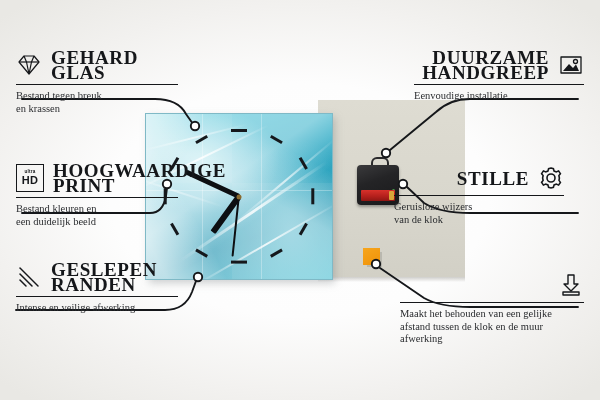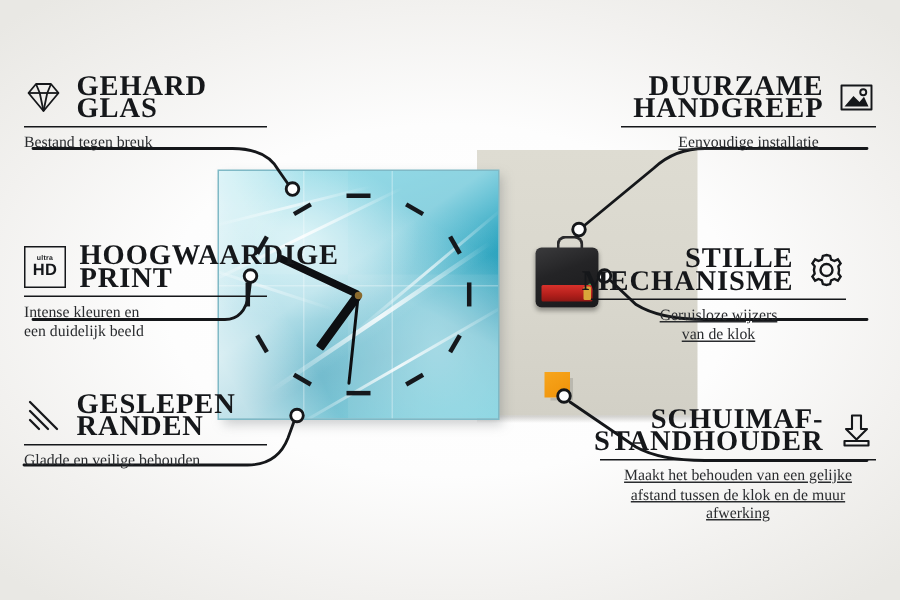--- a/index.html
+++ b/index.html
@@ -78,21 +78,21 @@
   .title{
     font-family:"Liberation Serif",serif;font-weight:bold;
     font-size:19px;letter-spacing:.6px;line-height:15px;color:#15171a;
     text-transform:uppercase;
   }
   .feat.right .title{text-align:right;}
   .rule{height:1px;background:#15171a;margin:4px 0 5px;}
   .desc{
     font-family:"Liberation Serif",serif;font-size:10.5px;line-height:12.5px;color:#2a2c2f;
   }
-  .feat.right .desc{text-align:center;text-decoration:underline;}
+  .feat.right .desc{text-align:left;}
   .ico{width:26px;height:26px;flex:0 0 26px;display:block;}
   .hdbox{
     width:26px;height:26px;flex:0 0 26px;border:1.4px solid #15171a;
     display:flex;flex-direction:column;align-items:center;justify-content:center;line-height:1;
   }
   .hd-small{font-size:4.6px;font-weight:bold;letter-spacing:.2px;color:#15171a;font-family:"Liberation Sans",sans-serif;}
   .hd-big{font-size:11px;font-weight:bold;letter-spacing:.2px;color:#15171a;font-family:"Liberation Sans",sans-serif;}
 </style>
 </head>
 <body>
@@ -177,54 +177,55 @@
             <path d="M18,4 L15.5,10 L13,22"></path>
         </g>
       </svg>
       <div>
         <div class="title">GEHARD</div>
         <div class="title">GLAS</div>
       </div>
     </div>
     <div class="rule" style="width:162px;"></div>
     <div class="desc">Bestand tegen breuk</div>
+    <div class="desc">en krassen</div>
   </div>
 
   <div class="feat left" style="left:16px;top:163px;width:170px;">
     <div class="head">
       <div class="hdbox">
         <span class="hd-small">ultra</span>
         <span class="hd-big">HD</span>
       </div>
       <div>
         <div class="title">HOOGWAARDIGE</div>
         <div class="title">PRINT</div>
       </div>
     </div>
     <div class="rule" style="width:162px;"></div>
-    <div class="desc">Intense kleuren en</div>
+    <div class="desc">Bestand kleuren en</div>
     <div class="desc">een duidelijk beeld</div>
   </div>
 
   <div class="feat left" style="left:16px;top:262px;width:170px;">
     <div class="head">
       <svg class="ico" viewBox="0 0 26 26">
         <g stroke="#15171a" stroke-width="1.5" stroke-linecap="round">
           <path d="M4,4 L22,22"></path>
             <path d="M4,10 L16,22"></path>
             <path d="M4,16 L10,22"></path>
         </g>
       </svg>
       <div>
         <div class="title">GESLEPEN</div>
         <div class="title">RANDEN</div>
       </div>
     </div>
     <div class="rule" style="width:162px;"></div>
-    <div class="desc">Gladde en veilige behouden</div>
+    <div class="desc">Intense en veilige afwerking</div>
   </div>
 
   <div class="feat right" style="left:414px;top:50px;width:170px;">
     <div class="head">
       <svg class="ico" viewBox="0 0 26 26">
         <g fill="none" stroke="#15171a" stroke-width="1.3" stroke-linejoin="round">
           <rect x="3" y="5" width="20" height="16"></rect>
           <path d="M5,19 L11,12 L15,16 L18,12.5 L21,19 Z" fill="#15171a" stroke="none"></path>
           <circle cx="17.5" cy="9.5" r="2"></circle>
         </g>
@@ -241,39 +242,34 @@
   <div class="feat right" style="left:394px;top:165px;width:170px;">
     <div class="head">
       <svg class="ico" viewBox="0 0 26 26">
         <g fill="none" stroke="#15171a" stroke-width="1.6">
           <path d="M13,3 L15.4,3.6 L16.1,6.1 L18.3,7 L20.6,5.9 L22.4,8.6 L20.9,10.6 L21.4,13 L21,15.4 L22.4,17.4 L20.6,20.1 L18.3,19 L16.1,19.9 L15.4,22.4 L13,23 L10.6,22.4 L9.9,19.9 L7.7,19 L5.4,20.1 L3.6,17.4 L5.1,15.4 L4.6,13 L5.1,10.6 L3.6,8.6 L5.4,5.9 L7.7,7 L9.9,6.1 L10.6,3.6 Z"></path>
           <circle cx="13" cy="13" r="4"></circle>
         </g>
       </svg>
       <div>
         <div class="title">STILLE</div>
-        <div class="title">MECHANISME</div>
       </div>
     </div>
     <div class="rule" style="width:170px;"></div>
     <div class="desc">Geruisloze wijzers</div>
     <div class="desc">van de klok</div>
   </div>
 
   <div class="feat right" style="left:400px;top:272px;width:184px;">
     <div class="head">
       <svg class="ico" viewBox="0 0 26 26">
         <g fill="none" stroke="#15171a" stroke-width="1.4" stroke-linejoin="round">
           <path d="M10,3 L16,3 L16,12 L20,12 L13,19 L6,12 L10,12 Z"></path>
           <path d="M5,20 L21,20 L21,23 L5,23 Z"></path>
         </g>
       </svg>
-      <div>
-        <div class="title">SCHUIMAF-</div>
-        <div class="title">STANDHOUDER</div>
-      </div>
     </div>
     <div class="rule" style="width:184px;"></div>
     <div class="desc">Maakt het behouden van een gelijke</div>
     <div class="desc">afstand tussen de klok en de muur afwerking</div>
   </div>
 
 </div>
 
 </body></html>

